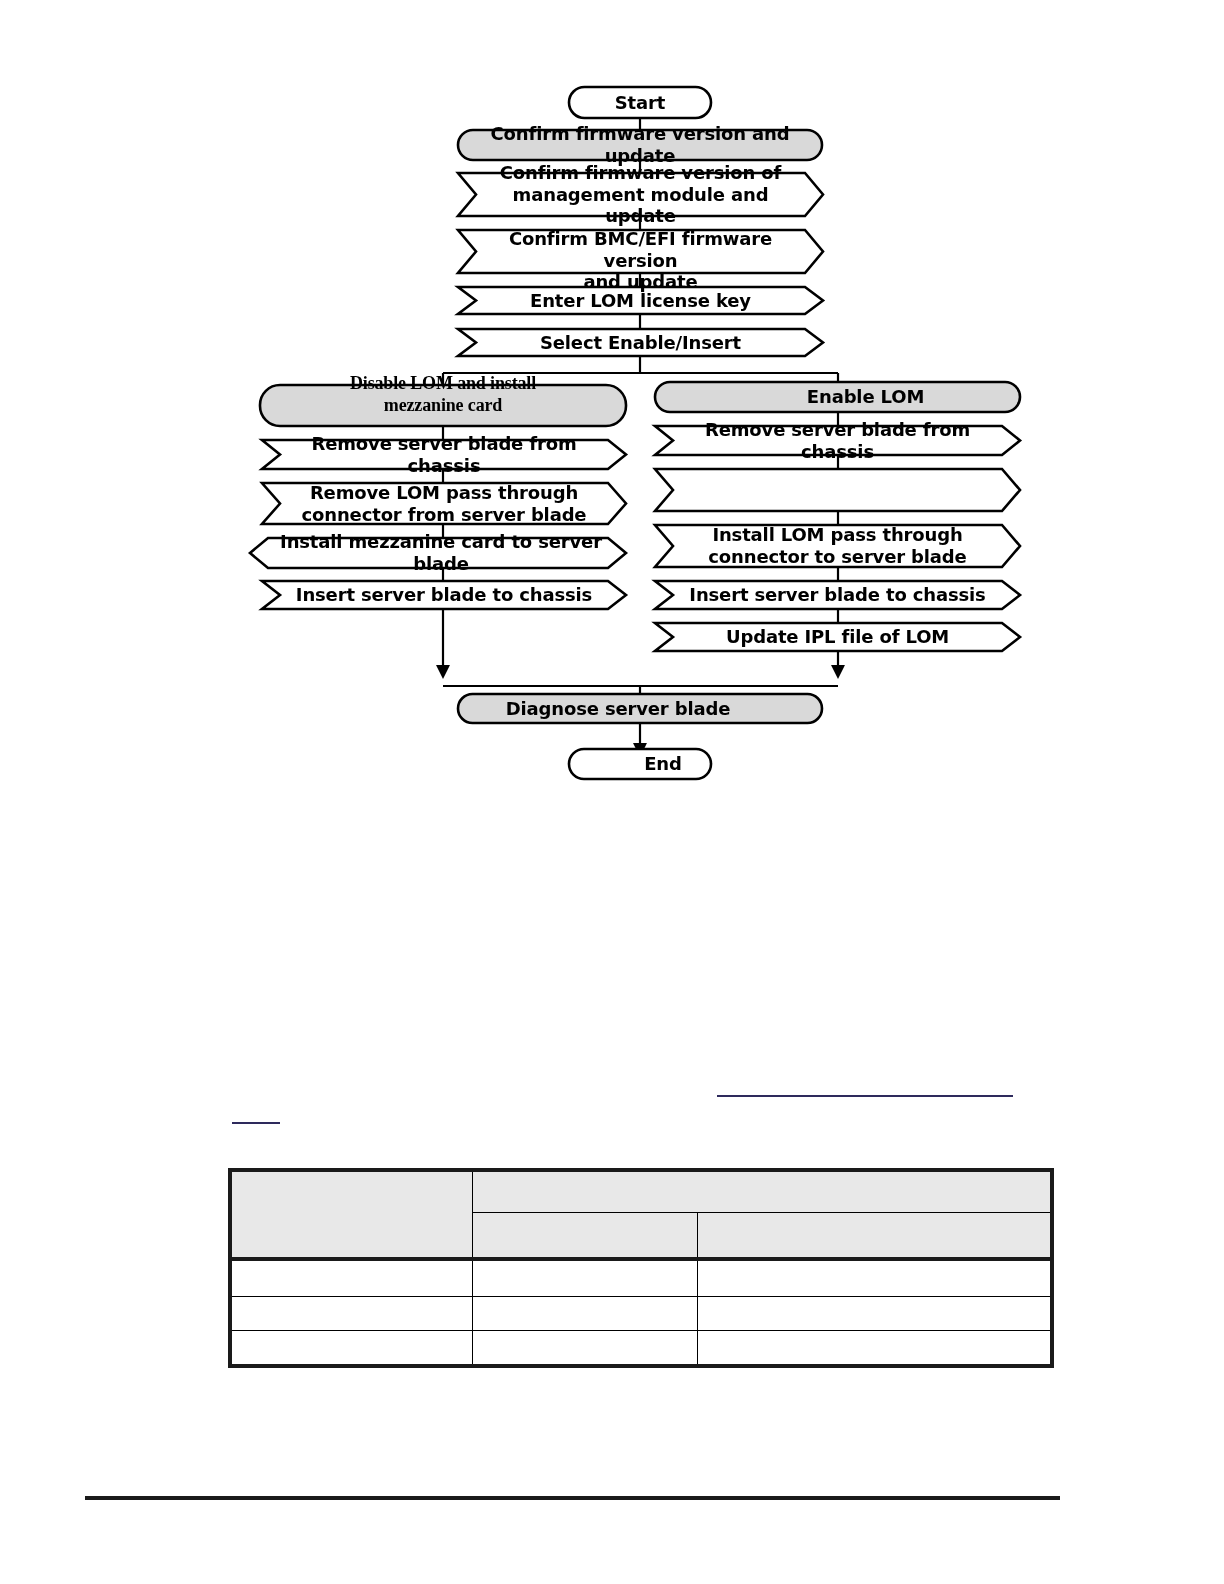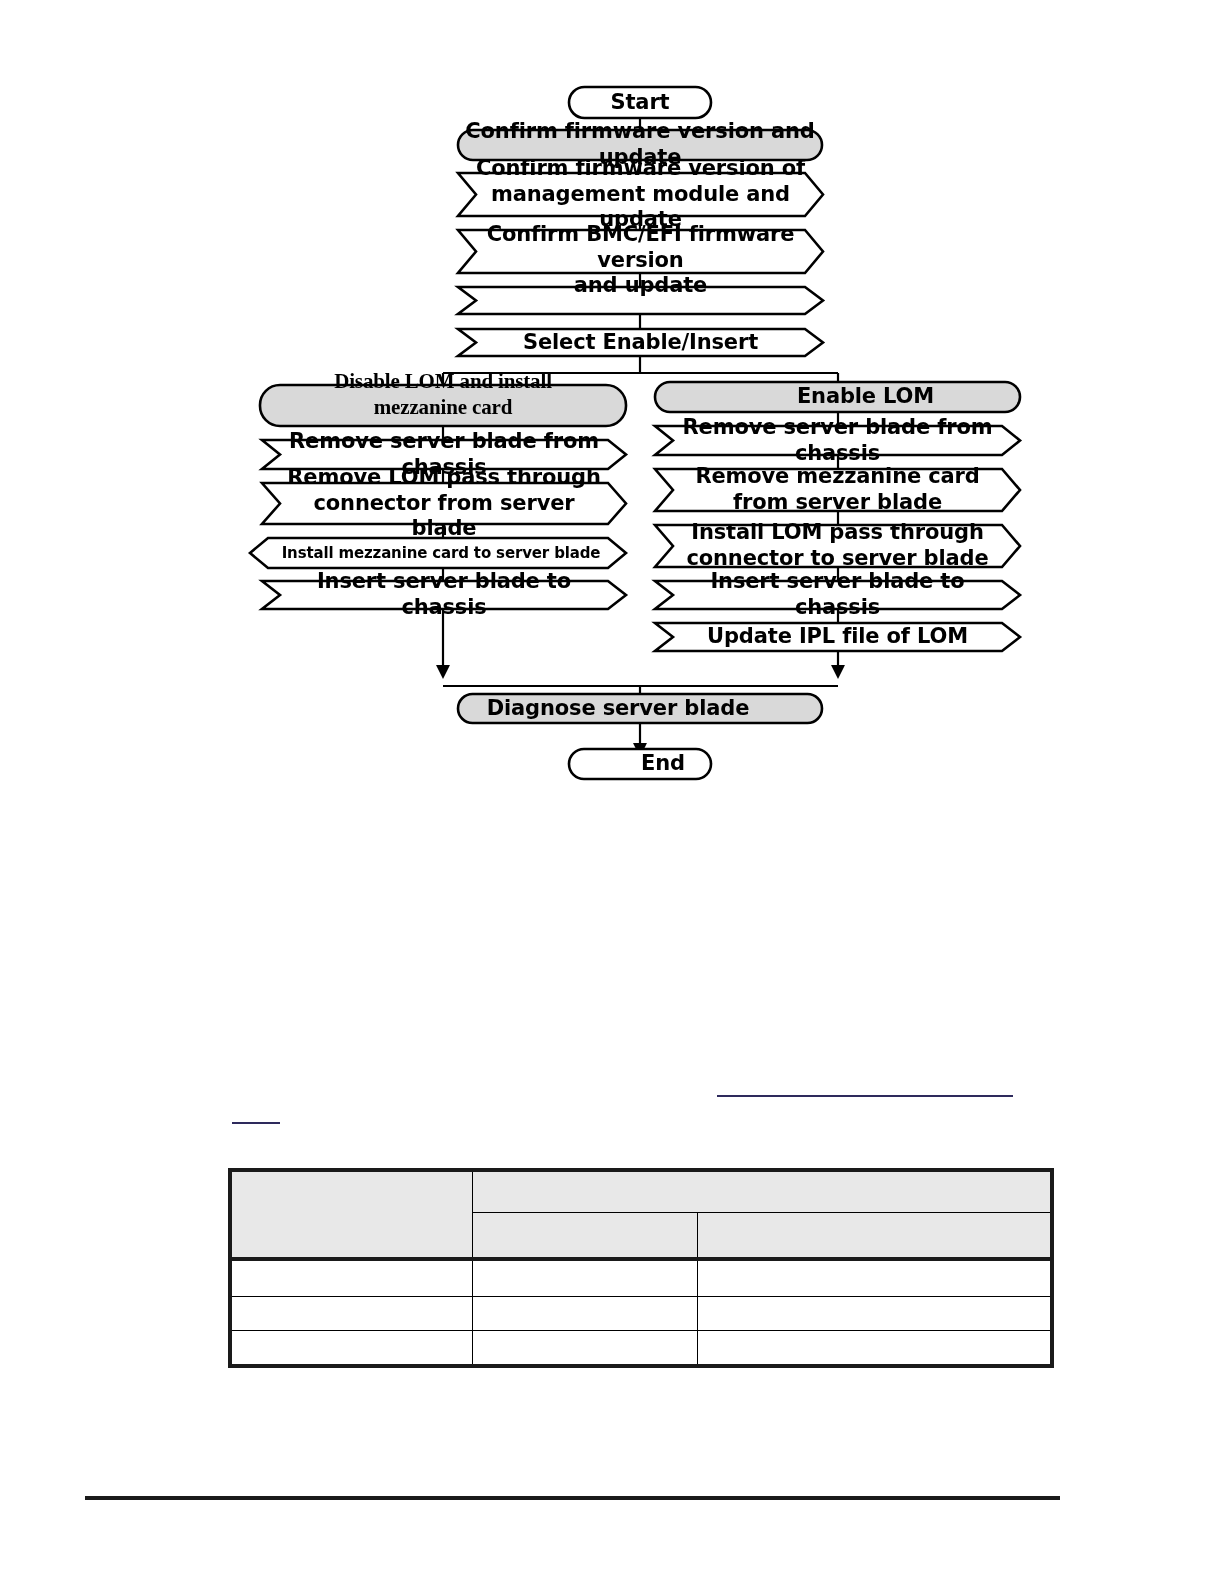--- a/index.html
+++ b/index.html
@@ -26,21 +26,21 @@
     height: 820px;
   }
 
   .node-label {
     position: absolute;
     display: flex;
     align-items: center;
     justify-content: center;
     text-align: center;
     font-weight: bold;
-    font-size: 21px;
+    font-size: 18px;
     line-height: 1.22;
     color: #000000;
     letter-spacing: -0.15px;
     pointer-events: none;
     white-space: pre-line;
   }
 
   
   .link-underline {
     position: absolute;
@@ -175,41 +175,40 @@
   <div class="node-label" style="left:569px; top:87px; width:142px; height:31px;">Start</div>
 
   <div class="node-label" style="left:458px; top:130px; width:364px; height:30px;">Confirm firmware version and update</div>
 
   <div class="node-label" style="left:476px; top:173px; width:329px; height:43px;">Confirm firmware version of
 management module and update</div>
 
   <div class="node-label" style="left:476px; top:230px; width:329px; height:61px;">Confirm BMC/EFI firmware version
 and update</div>
 
+  <div class="node-label" style="left:476px; top:287px; width:329px; height:27px;">Enter LOM license key</div>
 
   <div class="node-label" style="left:476px; top:329px; width:329px; height:27px;">Select Enable/Insert</div>
 
   <div class="node-label" style="left:266px; top:374px; width:354px; height:41px;font-family:Liberation Serif, serif;">Disable LOM and install
 mezzanine card</div>
 
   <div class="node-label" style="left:280px; top:440px; width:328px; height:29px;">Remove server blade from chassis</div>
 
   <div class="node-label" style="left:280px; top:483px; width:328px; height:41px;">Remove LOM pass through
 connector from server blade</div>
 
-  <div class="node-label" style="left:262px; top:538px; width:358px; height:30px; font-size:15px;">Install mezzanine card to server blade</div>
+  <div class="node-label" style="left:262px; top:538px; width:358px; height:30px; font-size:18px;">Install mezzanine card to server blade</div>
 
   <div class="node-label" style="left:280px; top:581px; width:328px; height:28px;">Insert server blade to chassis</div>
 
   <div class="node-label" style="left:655px; top:382px; width:421px; height:30px;">Enable LOM</div>
 
   <div class="node-label" style="left:673px; top:426px; width:329px; height:29px;">Remove server blade from chassis</div>
 
-  <div class="node-label" style="left:673px; top:469px; width:329px; height:42px;">Remove mezzanine card
-from server blade</div>
 
   <div class="node-label" style="left:673px; top:525px; width:329px; height:42px;">Install LOM pass through
 connector to server blade</div>
 
   <div class="node-label" style="left:673px; top:581px; width:329px; height:28px;">Insert server blade to chassis</div>
 
   <div class="node-label" style="left:673px; top:623px; width:329px; height:28px;">Update IPL file of LOM</div>
 
   <div class="node-label" style="left:472px; top:694px; width:292px; height:29px;">Diagnose server blade</div>
 

